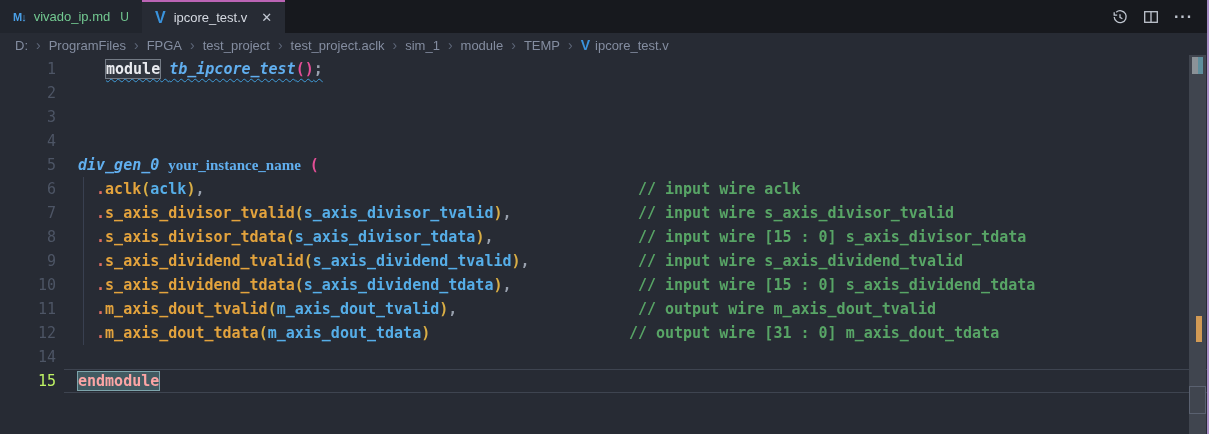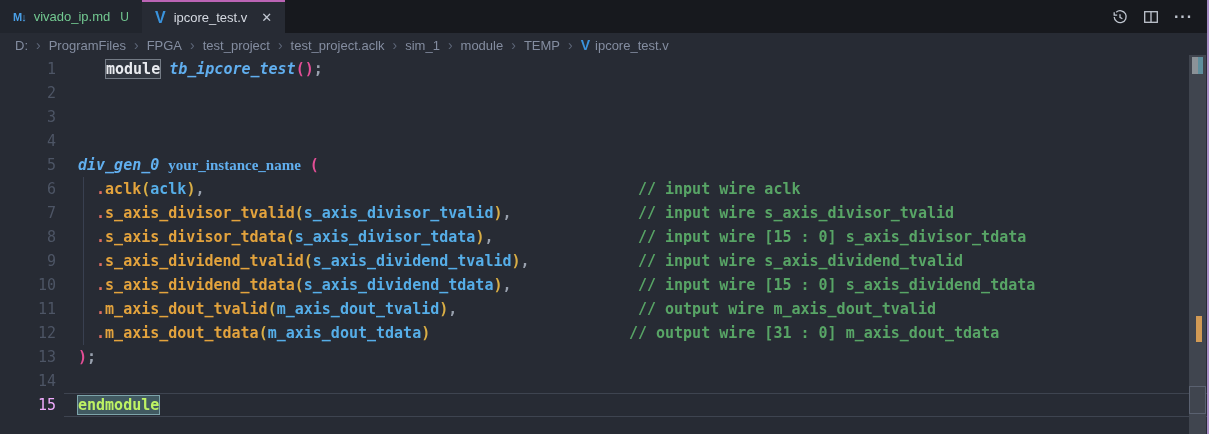--- a/index.html
+++ b/index.html
@@ -25,30 +25,30 @@
   .crumb{white-space:nowrap;cursor:pointer;}
   .crumb-sep{color:#5d6678;font-size:14px;}
   .crumb .v-ic-sm{color:#3a93dd;font-weight:900;font-size:14px;margin-right:5px;}
 
   
   .editor{position:absolute;top:57px;left:0;width:1209px;}
   .line{position:relative;display:flex;height:24px;line-height:24px;white-space:pre;
         font-family:"DejaVu Sans Mono","Liberation Mono",monospace;font-size:15px;font-weight:bold;}
   .ln{flex:none;width:56px;text-align:right;color:#4d5565;font-weight:normal;}
   .code{margin-left:22px;}
-  .line.current .ln{color:#f0abfc;}
+  .line.current .ln{color:#bef264;}
   .line.current::after{content:"";position:absolute;left:64px;right:0;top:0;bottom:0;
         border-top:1px solid #3e4450;border-bottom:1px solid #3e4450;pointer-events:none;}
-  .squiggle{text-decoration-style:wavy;
+  .squiggle{text-decoration:underline;text-decoration-style:wavy;
         text-decoration-color:#3f9cd8;text-decoration-thickness:1px;text-underline-offset:4px;padding-left:28px;}
   .indent-guide{position:absolute;left:83px;top:177px;width:1px;height:168px;background:#394050;}
 
   
   .tk-kwbox{color:#e9ebef;outline:1px solid #747b85;background:rgba(125,140,150,.12);}
-  .tk-kwsel{color:#bef264;background:#415a61;outline:1px solid #7da4ab;}
+  .tk-kwsel{color:#fca5a5;background:#415a61;outline:1px solid #7da4ab;}
   .tk-mod{color:#61afef;font-style:italic;}
   .tk-id{color:#61afef;font-family:Liberation Serif, serif;}
   .tk-pp{color:#e34e96;}
   .tk-ip{color:#d9ae45;}
   .tk-port{color:#e3a33d;}
   .tk-dot{color:#de6d62;}
   .tk-sig{color:#56aee8;}
   .tk-pun{color:#99a1ae;}
   .tk-cmt{color:#58a566;}
   .tk-pln{color:#c6ccd6;}
@@ -121,21 +121,20 @@
       <div class="line"><span class="ln">3</span><span class="code"></span></div>
       <div class="line"><span class="ln">4</span><span class="code"></span></div>
       <div class="line"><span class="ln">5</span><span class="code"><span class="tk-mod">div_gen_0</span><span class="tk-pln"> </span><span class="tk-id">your_instance_name</span><span class="tk-pln"> </span><span class="tk-pp">(</span></span></div>
       <div class="line"><span class="ln">6</span><span class="code"><span class="tk-pln">  </span><span class="tk-dot">.</span><span class="tk-port">aclk</span><span class="tk-ip">(</span><span class="tk-sig">aclk</span><span class="tk-ip">)</span><span class="tk-pun">,</span><span class="tk-pln">                                                </span><span class="tk-cmt">// input wire aclk</span></span></div>
       <div class="line"><span class="ln">7</span><span class="code"><span class="tk-pln">  </span><span class="tk-dot">.</span><span class="tk-port">s_axis_divisor_tvalid</span><span class="tk-ip">(</span><span class="tk-sig">s_axis_divisor_tvalid</span><span class="tk-ip">)</span><span class="tk-pun">,</span><span class="tk-pln">              </span><span class="tk-cmt">// input wire s_axis_divisor_tvalid</span></span></div>
       <div class="line"><span class="ln">8</span><span class="code"><span class="tk-pln">  </span><span class="tk-dot">.</span><span class="tk-port">s_axis_divisor_tdata</span><span class="tk-ip">(</span><span class="tk-sig">s_axis_divisor_tdata</span><span class="tk-ip">)</span><span class="tk-pun">,</span><span class="tk-pln">                </span><span class="tk-cmt">// input wire [15 : 0] s_axis_divisor_tdata</span></span></div>
       <div class="line"><span class="ln">9</span><span class="code"><span class="tk-pln">  </span><span class="tk-dot">.</span><span class="tk-port">s_axis_dividend_tvalid</span><span class="tk-ip">(</span><span class="tk-sig">s_axis_dividend_tvalid</span><span class="tk-ip">)</span><span class="tk-pun">,</span><span class="tk-pln">            </span><span class="tk-cmt">// input wire s_axis_dividend_tvalid</span></span></div>
       <div class="line"><span class="ln">10</span><span class="code"><span class="tk-pln">  </span><span class="tk-dot">.</span><span class="tk-port">s_axis_dividend_tdata</span><span class="tk-ip">(</span><span class="tk-sig">s_axis_dividend_tdata</span><span class="tk-ip">)</span><span class="tk-pun">,</span><span class="tk-pln">              </span><span class="tk-cmt">// input wire [15 : 0] s_axis_dividend_tdata</span></span></div>
       <div class="line"><span class="ln">11</span><span class="code"><span class="tk-pln">  </span><span class="tk-dot">.</span><span class="tk-port">m_axis_dout_tvalid</span><span class="tk-ip">(</span><span class="tk-sig">m_axis_dout_tvalid</span><span class="tk-ip">)</span><span class="tk-pun">,</span><span class="tk-pln">                    </span><span class="tk-cmt">// output wire m_axis_dout_tvalid</span></span></div>
       <div class="line"><span class="ln">12</span><span class="code"><span class="tk-pln">  </span><span class="tk-dot">.</span><span class="tk-port">m_axis_dout_tdata</span><span class="tk-ip">(</span><span class="tk-sig">m_axis_dout_tdata</span><span class="tk-ip">)</span><span class="tk-pln">                      </span><span class="tk-cmt">// output wire [31 : 0] m_axis_dout_tdata</span></span></div>
-      <div class="line"><span class="ln">13</span><span class="code"><span class="tk-pp">)</span><span class="tk-pun">;</span></span></div>
       <div class="line"><span class="ln">14</span><span class="code"></span></div>
       <div class="line current"><span class="ln">15</span><span class="code"><span class="tk-kwsel">endmodule</span></span></div>
     </div>
   <div class="indent-guide"></div>
 
   <div class="scrollbar">
     <div class="m-gray"></div>
     <div class="m-teal"></div>
     <div class="m-orange"></div>
     <div class="m-cur"></div>

